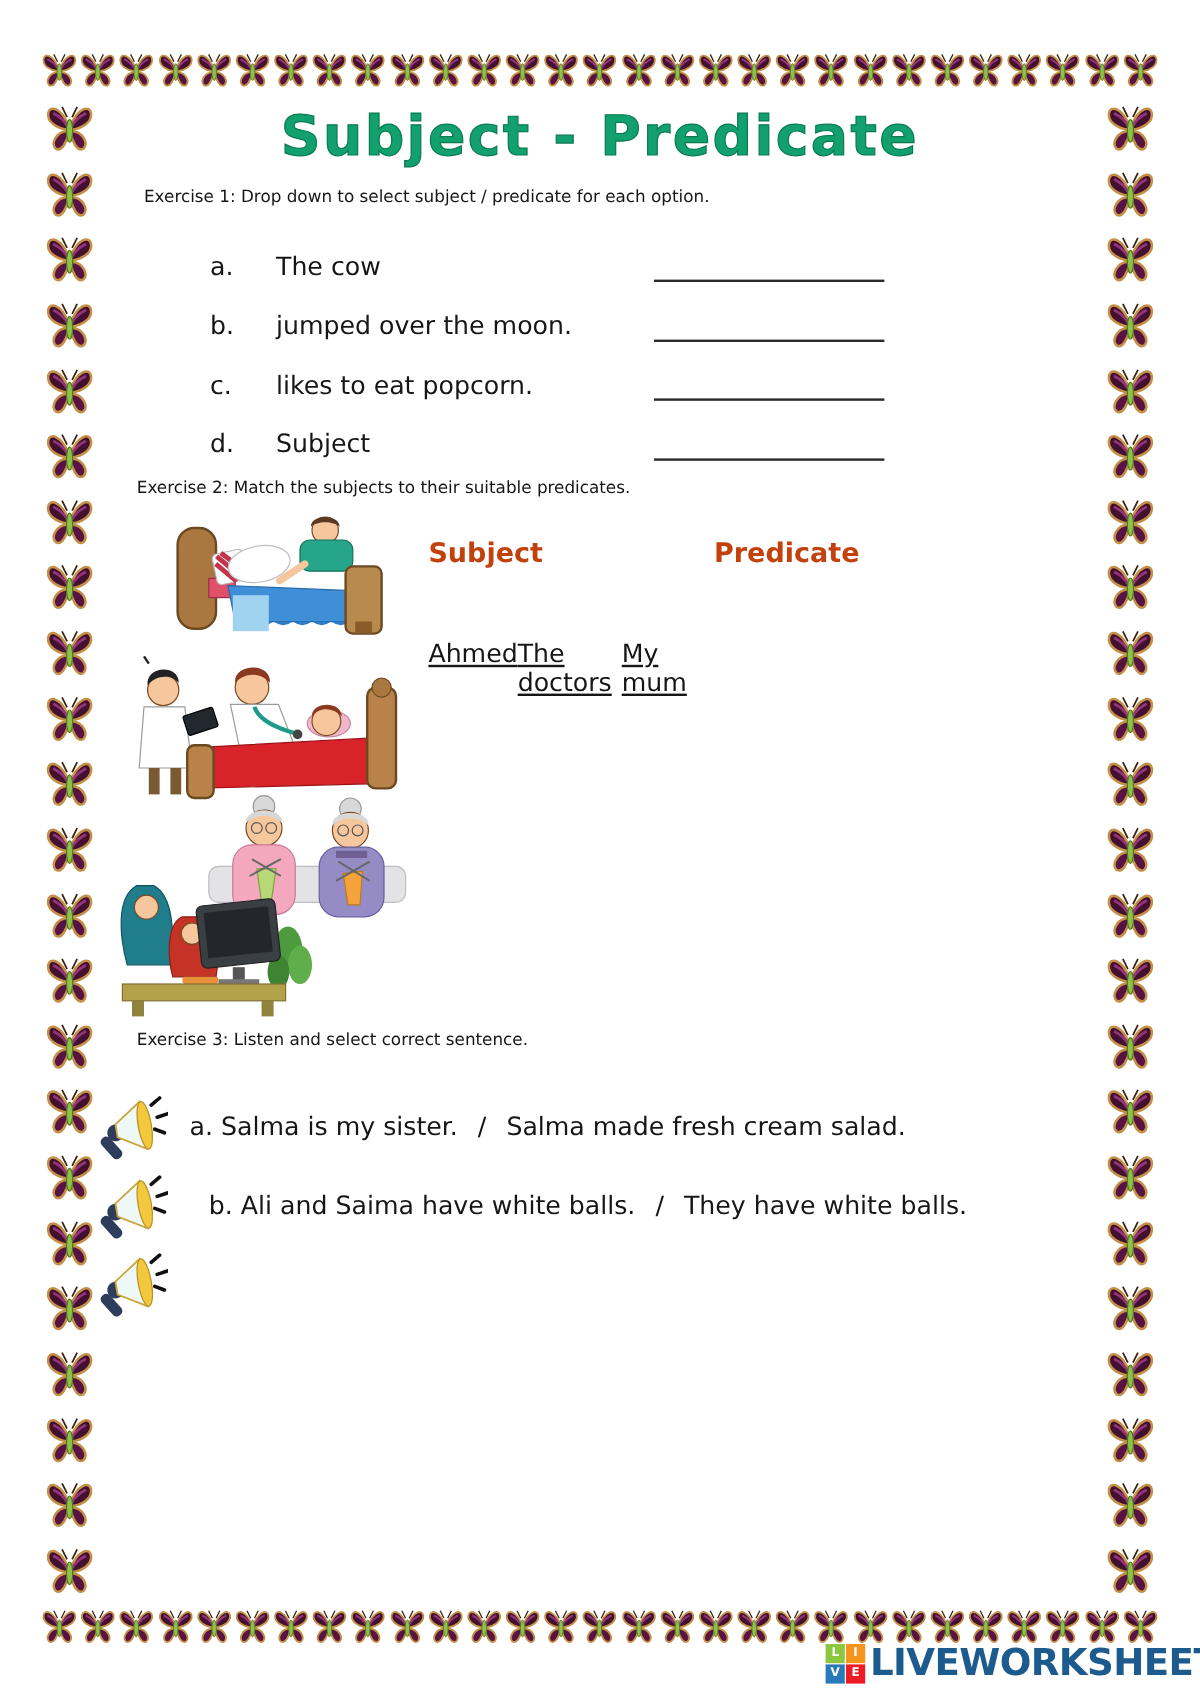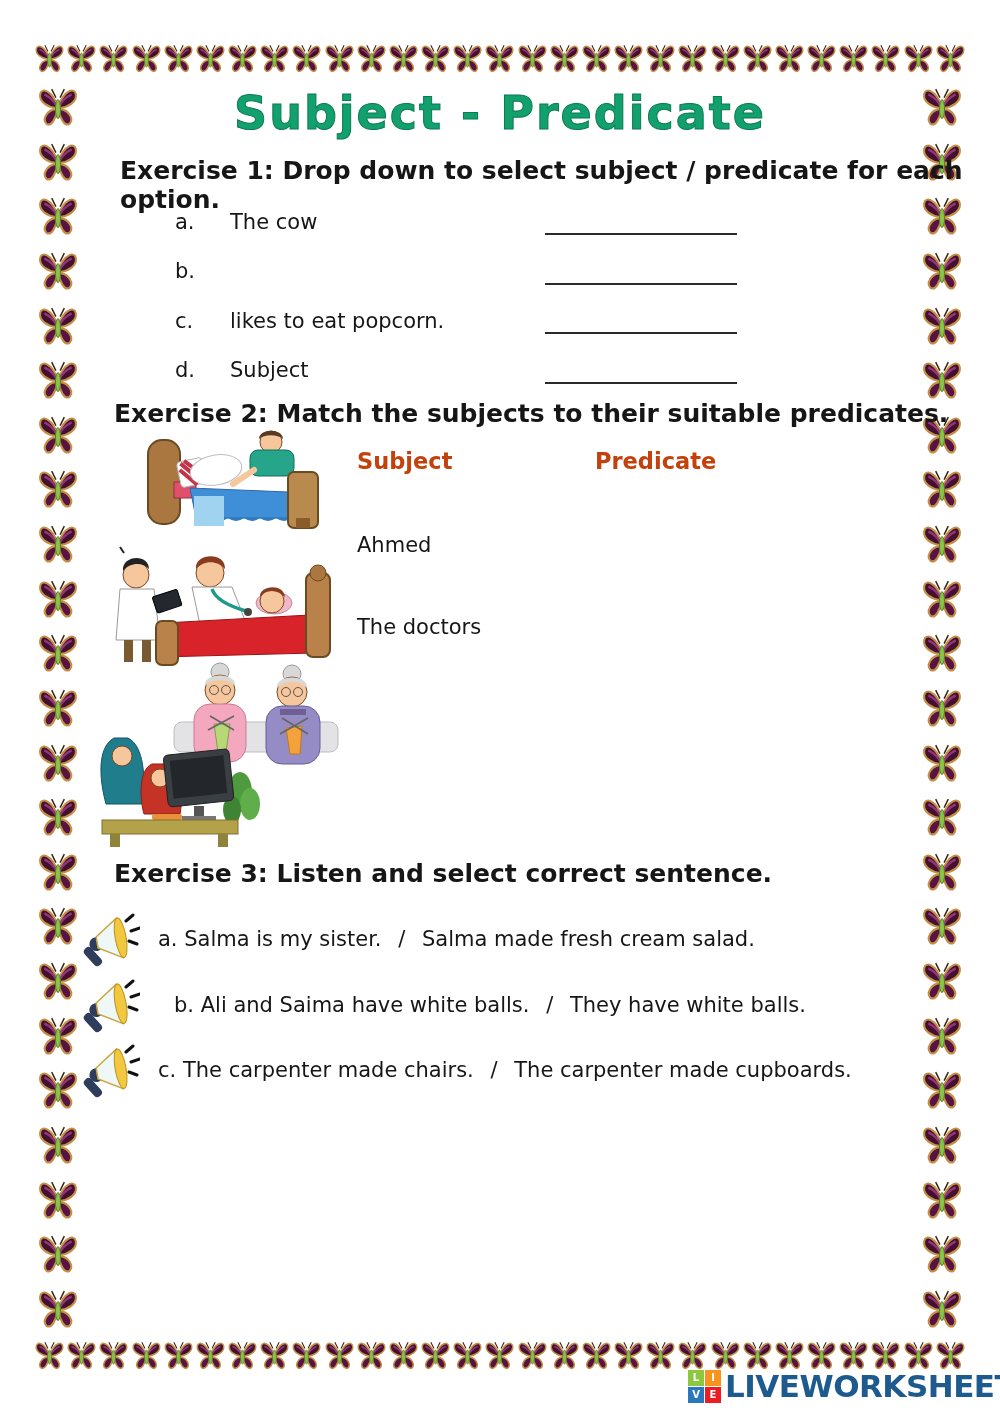--- a/index.html
+++ b/index.html
@@ -16,34 +16,34 @@
   .bf-right{right:37px;}
   .bf-row svg{width:31px;height:37px;}
   .bf-col svg{width:42px;height:46px;}
   
   .title{
     position:absolute;top:86px;left:0;width:100%;text-align:center;
     font-size:46px;font-weight:800;letter-spacing:2px;color:#12a06e;
     -webkit-text-stroke:1px #0b7a52;
   }
   
-  .ex-heading{position:absolute;left:114px;font-size:25px;font-weight:700;}
+  .ex-heading{position:absolute;left:114px;font-size:14px;font-weight:400;}
   .h1{top:156px;left:120px;}
   .h2{top:399px;}
   .h3{top:859px;}
   
   .ex1{position:absolute;left:175px;top:197px;width:565px;}
   .ex1-row{position:relative;height:49.5px;display:flex;align-items:center;font-size:21px;}
   .ex1-letter{width:55px;}
   .blank-line{position:absolute;left:370px;top:14px;width:192px;height:22px;border-bottom:2px solid #2a2a2a;cursor:pointer;}
   
   .colhead{position:absolute;top:448px;font-size:22.5px;font-weight:600;color:#c2410c;}
   .colhead.subject{left:357px;}
   .colhead.predicate{left:595px;}
-  .match-col{position:absolute;top:533px;display:flex;flex-direction:column;}
+  .match-col{position:absolute;top:533px;display:flex;flex-direction:row;text-decoration:underline;}
   .match-col.subjects{left:357px;width:225px;}
   .match-col.predicates{left:595px;width:345px;}
   .match-item{height:82px;font-size:21px;cursor:pointer;}
   .illos{position:absolute;left:0;top:0;}
   .illo{position:absolute;}
   
   .ex3-row{position:absolute;left:82px;display:flex;align-items:center;height:58px;}
   .ex3-row .mega{width:58px;height:56px;flex:0 0 auto;cursor:pointer;}
   .ex3-text{margin-left:18px;font-size:21px;white-space:nowrap;}
   .ex3-text .opt{cursor:pointer;text-align:center;}
@@ -1015,20 +1015,21 @@
 
   <div class="ex-heading h1">Exercise 1: Drop down to select subject / predicate for each option.</div>
   <div class="ex1">
     <div class="ex1-row">
       <span class="ex1-letter">a.</span>
       <span>The cow</span>
       <span class="blank-line"></span>
     </div>
     <div class="ex1-row">
       <span class="ex1-letter">b.</span>
+      <span>jumped over the moon.</span>
       <span class="blank-line"></span>
     </div>
     <div class="ex1-row">
       <span class="ex1-letter">c.</span>
       <span>likes to eat popcorn.</span>
       <span class="blank-line"></span>
     </div>
     <div class="ex1-row">
       <span class="ex1-letter">d.</span>
       <span>Subject</span>
@@ -1036,20 +1037,21 @@
     </div>
   </div>
 
   <div class="ex-heading h2">Exercise 2: Match the subjects to their suitable predicates.</div>
   <div class="colhead subject">Subject</div>
   <div class="colhead predicate">Predicate</div>
 
   <div class="match-col subjects">
     <div class="match-item">Ahmed</div>
     <div class="match-item">The doctors</div>
+    <div class="match-item">My mum</div>
   </div>
 
   <div class="illos">
 
     <svg class="illo" style="left:138px;top:426px;" width="190" height="108" viewBox="0 0 190 108">
       <circle cx="133" cy="16" r="11" fill="#f6c69c" stroke="#7a4a22"></circle>
       <path d="M121 13 C121 2 145 2 145 13 C140 8 126 8 121 13 Z" fill="#5a3a22"></path>
       <rect x="112" y="24" width="44" height="26" rx="8" fill="#27a58b" stroke="#14705c"></rect>
       <path d="M116 44 L95 58" stroke="#f6c69c" stroke-width="6" stroke-linecap="round"></path>
       <rect x="10" y="14" width="32" height="84" rx="14" fill="#a9773f" stroke="#6b4a22" stroke-width="2"></rect>
@@ -1175,26 +1177,20 @@
   <div class="ex3-row r-c">
     <svg class="mega" viewBox="0 0 58 56">
       <g transform="rotate(-10 26 30)">
         <rect x="4" y="32" width="9" height="22" rx="4" transform="rotate(-32 8 43)" fill="#2e3d5c"></rect>
         <circle cx="14" cy="31" r="7" fill="#2e3d5c"></circle>
         <polygon points="15,24 38,9 38,49 15,35" fill="#eef8f6" stroke="#caa53d" stroke-width="1.5"></polygon>
         <ellipse cx="39" cy="29" rx="5.5" ry="20" fill="#f2c83e" stroke="#b98f22"></ellipse>
       </g>
       <path d="M44 10 l7 -6 M49 20 l9 -3 M47 30 l8 3" stroke="#111" stroke-width="3" stroke-linecap="round"></path>
     </svg>
-    <div class="ex3-text">
-      <span>c.</span>
-      <span class="opt">The carpenter made chairs.</span>
-      <span class="sep">/</span>
-      <span class="opt">The carpenter made cupboards.</span>
-    </div>
   </div>
 
   <div class="footer-logo">
     <div class="logo-grid">
       <span class="logo-sq sq-l">L</span>
       <span class="logo-sq sq-i">I</span>
       <span class="logo-sq sq-v">V</span>
       <span class="logo-sq sq-e">E</span>
     </div>
     <span class="brand">LIVEWORKSHEETS</span>

